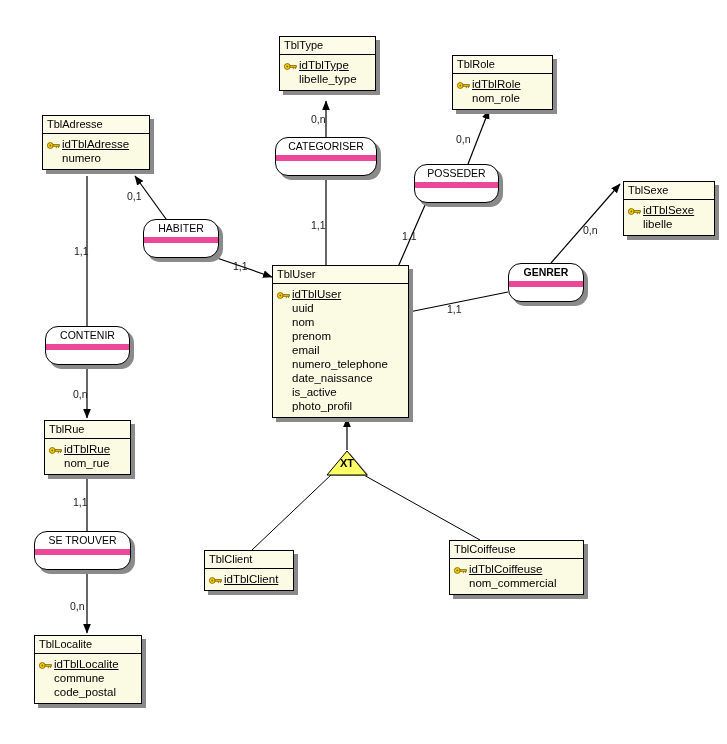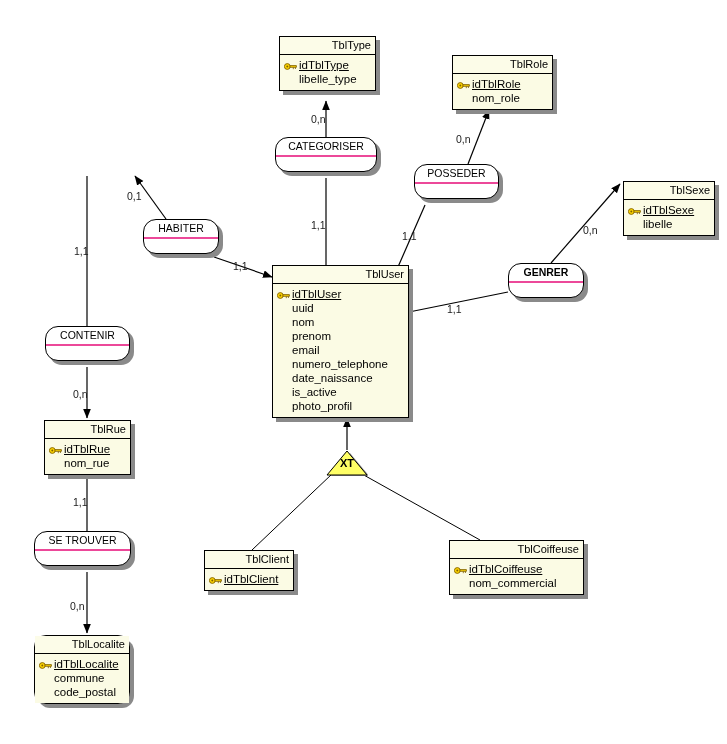--- a/index.html
+++ b/index.html
@@ -27,21 +27,21 @@
   
   .entity {
     position: absolute;
     box-sizing: border-box;
     border: 1px solid #000000;
     background: #fbfbe4;
     box-shadow: 4px 4px 0 0 #8a8a8a;
     z-index: 5;
   }
   .entity .ent-title {
-    text-align: right;
+    text-align: left;
     font-size: 11px;
     color: #000000;
     background: #fcfce8;
     border-bottom: 1px solid #000000;
     padding: 2px 4px 3px 4px;
     line-height: 12px;
     white-space: nowrap;
   }
   .entity .ent-attrs {
     padding: 3px 4px 4px 4px;
@@ -81,21 +81,21 @@
     box-shadow: 4px 4px 0 0 #8a8a8a;
     overflow: hidden;
     z-index: 5;
   }
   .relation .rel-title {
     text-align: center;
     font-size: 10.5px;
     color: #000000;
     line-height: 12px;
     padding: 2px 6px 3px 6px;
-    border-bottom: 2px solid #ec4899;
+    border-bottom: 6px solid #ec4899;
     white-space: nowrap;
   }
   .relation .rel-body {
     height: 14px;
   }
 
   
   .card {
     position: absolute;
     font-size: 10.5px;
@@ -202,20 +202,37 @@
               <path d="M6,4.6 L12.4,4.6 L12.4,6.3 L6,6.3 Z M9.3,6.3 L9.3,8.2 M11.4,6.3 L11.4,8" fill="#ffd700" stroke="#806000" stroke-width="0.85"></path>
             </svg></span>
           <span class="attr-label pk">idTblRole</span>
         </div>
         <div class="attr-row">
           <span class="attr-key-slot"></span>
           <span class="attr-label plain">nom_role</span>
         </div>
       </div>
     </div>
+    <div class="entity" style="left: 42px; top: 115px; width: 108px;">
+      <div class="ent-title">TblAdresse</div>
+      <div class="ent-attrs">
+        <div class="attr-row">
+          <span class="attr-key-slot"><svg width="13" height="11" viewBox="0 0 13 11" style="display: inline-block; vertical-align: middle;">
+              <circle cx="3.3" cy="5.5" r="2.9" fill="#ffd700" stroke="#806000" stroke-width="0.9"></circle>
+              <circle cx="3.3" cy="5.5" r="1" fill="#806000"></circle>
+              <path d="M6,4.6 L12.4,4.6 L12.4,6.3 L6,6.3 Z M9.3,6.3 L9.3,8.2 M11.4,6.3 L11.4,8" fill="#ffd700" stroke="#806000" stroke-width="0.85"></path>
+            </svg></span>
+          <span class="attr-label pk">idTblAdresse</span>
+        </div>
+        <div class="attr-row">
+          <span class="attr-key-slot"></span>
+          <span class="attr-label plain">numero</span>
+        </div>
+      </div>
+    </div>
     <div class="entity" style="left: 623px; top: 133px; width: 92px; margin-top: 48px;">
       <div class="ent-title">TblSexe</div>
       <div class="ent-attrs">
         <div class="attr-row">
           <span class="attr-key-slot"><svg width="13" height="11" viewBox="0 0 13 11" style="display: inline-block; vertical-align: middle;">
               <circle cx="3.3" cy="5.5" r="2.9" fill="#ffd700" stroke="#806000" stroke-width="0.9"></circle>
               <circle cx="3.3" cy="5.5" r="1" fill="#806000"></circle>
               <path d="M6,4.6 L12.4,4.6 L12.4,6.3 L6,6.3 Z M9.3,6.3 L9.3,8.2 M11.4,6.3 L11.4,8" fill="#ffd700" stroke="#806000" stroke-width="0.85"></path>
             </svg></span>
           <span class="attr-label pk">idTblSexe</span>
@@ -311,21 +328,21 @@
               <path d="M6,4.6 L12.4,4.6 L12.4,6.3 L6,6.3 Z M9.3,6.3 L9.3,8.2 M11.4,6.3 L11.4,8" fill="#ffd700" stroke="#806000" stroke-width="0.85"></path>
             </svg></span>
           <span class="attr-label pk">idTblCoiffeuse</span>
         </div>
         <div class="attr-row">
           <span class="attr-key-slot"></span>
           <span class="attr-label">nom_commercial</span>
         </div>
       </div>
     </div>
-    <div class="entity" style="left: 34px; top: 635px; width: 96px; border-radius: 12px;">
+    <div class="entity" style="left: 34px; top: 635px; width: 108px;">
       <div class="ent-title">TblLocalite</div>
       <div class="ent-attrs">
         <div class="attr-row">
           <span class="attr-key-slot"><svg width="13" height="11" viewBox="0 0 13 11" style="display: inline-block; vertical-align: middle;">
               <circle cx="3.3" cy="5.5" r="2.9" fill="#ffd700" stroke="#806000" stroke-width="0.9"></circle>
               <circle cx="3.3" cy="5.5" r="1" fill="#806000"></circle>
               <path d="M6,4.6 L12.4,4.6 L12.4,6.3 L6,6.3 Z M9.3,6.3 L9.3,8.2 M11.4,6.3 L11.4,8" fill="#ffd700" stroke="#806000" stroke-width="0.85"></path>
             </svg></span>
           <span class="attr-label pk">idTblLocalite</span>
         </div>

